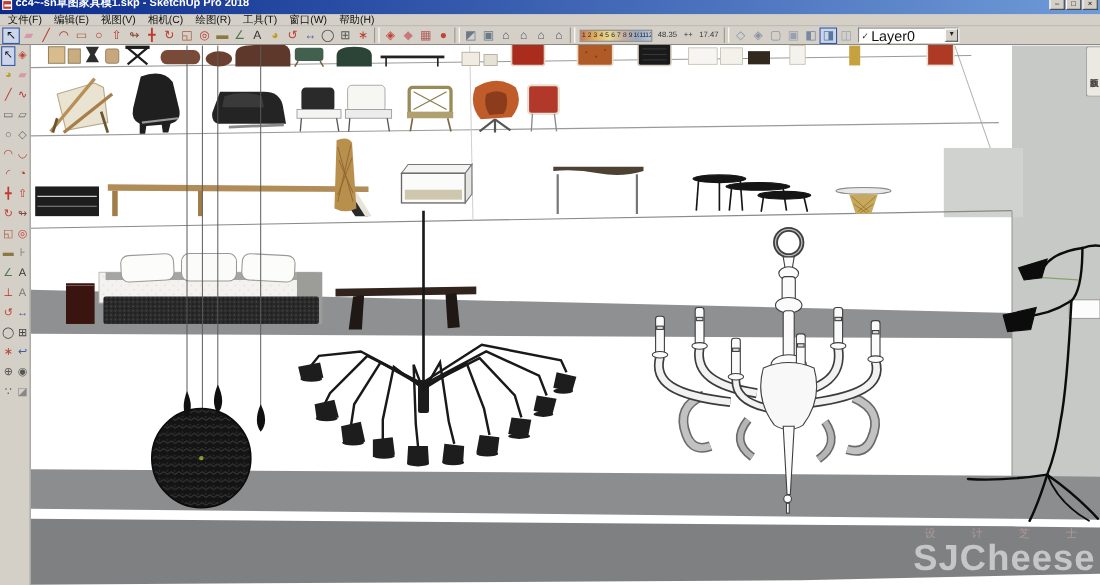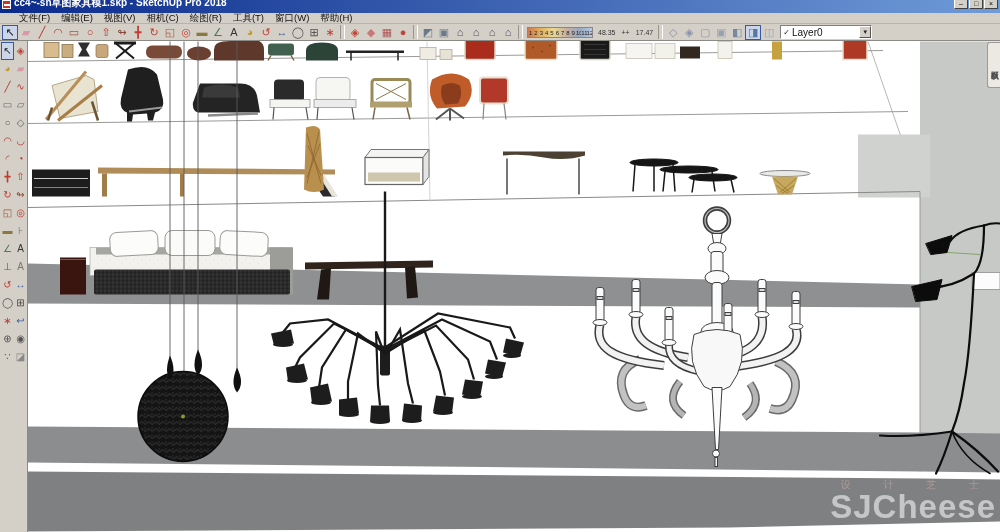--- a/index.html
+++ b/index.html
@@ -12,39 +12,39 @@
     display:flex;align-items:flex-end;padding:4px 2px;color:#fff;}
   #app-icon{width:9px;height:9px;background:#c03a2e;border:1px solid #fff;margin-right:3px;position:relative;}
   #app-icon:after{content:"";position:absolute;left:1px;top:3px;width:6px;height:2px;background:#fff;}
   #win-title{font-size:10px;font-weight:bold;white-space:nowrap;line-height:13px;}
   #win-controls{margin-left:auto;display:flex;gap:1px;}
   .wbtn{width:14px;height:10px;background:#d4d0c8;border:1px solid;border-color:#fff #404040 #404040 #fff;
     font-size:7px;line-height:8px;text-align:center;color:#000;}
 
   
   #menubar{position:absolute;left:0;top:13px;width:1000px;height:11px;background:var(--chrome,#d4d0c8);
-    display:flex;align-items:center;gap:11px;padding-left:19px;border-bottom:1px solid #b8b4ac;}
+    display:flex;align-items:center;gap:11px;padding-left:7px;border-bottom:1px solid #b8b4ac;}
   .menu-item{font-size:9.5px;color:#111;white-space:nowrap;}
 
   
   #toolbar{position:absolute;left:0;top:24px;width:1000px;height:17px;background:var(--chrome,#d4d0c8);
     display:flex;align-items:center;padding-left:2px;border-bottom:1px solid #8c8a84;}
   .tsec{display:flex;align-items:center;}
   .tdiv{width:5px;height:14px;border-left:1px solid #9a968e;border-right:1px solid #fff;margin:0 2px;}
   .ticon{width:16px;height:15px;display:flex;align-items:center;justify-content:center;
     font-size:11px;line-height:1;border:1px solid transparent;cursor:default;}
   .ticon.active{border:1px solid #3858a0;background:#ccd6ea;}
   #color-strip{position:relative;width:66px;height:11px;margin:0 2px;border:1px solid #888;
     background:linear-gradient(90deg,#cc7a50,#e0b060,#e8d890,#c8b0a0,#98a8c0,#b8c8e0);display:flex;}
   #color-strip span{flex:1;font-size:6px;line-height:11px;text-align:center;color:#222;overflow:hidden;}
   .tval{font-size:7px;color:#333;margin:0 3px;white-space:nowrap;}
   #layer-combo{display:flex;align-items:center;width:92px;height:14px;background:#fff;
     border:1px solid;border-color:#808080 #fff #fff #808080;margin-left:3px;}
   #layer-check{font-size:8px;margin:0 2px;color:#222;}
-  #layer-value{font-size:10px;color:#111;flex:1;}
+  #layer-value{font-size:13px;color:#111;flex:1;}
   #layer-arrow{width:12px;height:12px;background:var(--chrome,#d4d0c8);border:1px solid;
     border-color:#fff #555 #555 #fff;font-size:7px;text-align:center;line-height:10px;color:#222;}
 
   
   #left-panel{position:absolute;left:0;top:41px;width:28px;height:491px;background:var(--chrome,#d4d0c8);
     border-right:1px solid #8c8a84;}
   #left-icons{display:grid;grid-template-columns:13px 13px;grid-auto-rows:18px;padding:1px 0 0 1px;}
   .licon{display:flex;align-items:center;justify-content:center;font-size:10px;line-height:1;
     border:1px solid transparent;}
   .licon.active{border:1px solid #3858a0;background:#ccd6ea;}

